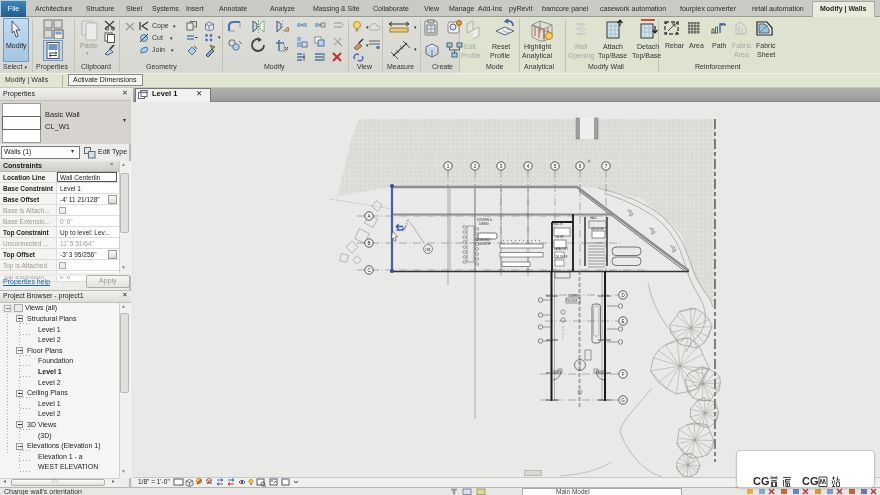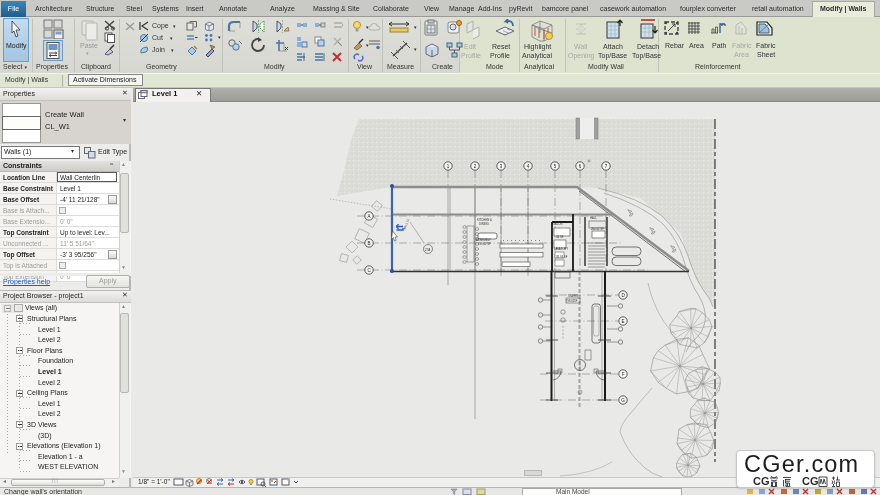--- a/index.html
+++ b/index.html
@@ -334,21 +334,21 @@
     <div style="position:absolute;left:62px;top:75px;width:1px;height:12px;background:#b0b2a4;"></div>
     <div style="position:absolute;left:68px;top:74px;width:75px;height:12px;background:#f4f4f0;border:1px solid #888;"></div>
     <div style="position:absolute;left:73px;top:76px;font-size:7px;color:#222;font-weight:400;white-space:nowrap;">Activate Dimensions</div>
     <div style="position:absolute;left:0;top:88px;width:131px;height:399px;background:#ececea;border-right:2px solid #b9b9b5;"></div>
     <div style="position:absolute;left:0;top:88px;width:131px;height:13px;background:linear-gradient(#f2f1ef,#dddcd8);border-bottom:1px solid #c0c0bc;"></div>
     <div style="position:absolute;left:3px;top:90px;font-size:7px;color:#222;font-weight:400;white-space:nowrap;">Properties</div>
     <div style="position:absolute;left:122px;top:89px;font-size:7px;color:#333;font-weight:400;white-space:nowrap;">✕</div>
     <div style="position:absolute;left:0;top:101px;width:131px;height:43px;background:#d7d4cf;"></div>
     <div style="position:absolute;left:2px;top:103px;width:39px;height:40px;background:#fff;border:1px solid #999;"></div>
     <div style="position:absolute;left:2px;top:116px;width:39px;height:14px;background:#fdfdfc;border:1px solid #666;"></div>
-    <div style="position:absolute;left:45px;top:111px;font-size:7.5px;color:#222;font-weight:400;white-space:nowrap;">Create Wall</div>
+    <div style="position:absolute;left:45px;top:111px;font-size:7.5px;color:#222;font-weight:400;white-space:nowrap;">Basic Wall</div>
     <div style="position:absolute;left:45px;top:123px;font-size:7.5px;color:#222;font-weight:400;white-space:nowrap;">CL_W1</div>
     <div style="position:absolute;left:123px;top:117px;font-size:6px;color:#333;font-weight:400;white-space:nowrap;">▾</div>
     <div style="position:absolute;left:1px;top:146px;width:79px;height:13px;background:#fff;border:1px solid #777;"></div>
     <div style="position:absolute;left:4px;top:148px;font-size:7px;color:#222;font-weight:400;white-space:nowrap;">Walls (1)</div>
     <div style="position:absolute;left:71px;top:148px;font-size:6px;color:#333;font-weight:400;white-space:nowrap;">▾</div>
     <svg style="position:absolute;left:84px;top:147px" width="12" height="12" viewBox="0 0 12 12">
       <rect x="0.5" y="0.5" width="6" height="6" fill="#e8e8e4" stroke="#667"></rect>
       <rect x="4.5" y="4.5" width="6.5" height="6.5" fill="#cfe0ef" stroke="#667"></rect>
     </svg>
     <div style="position:absolute;left:98px;top:148px;font-size:7px;color:#222;font-weight:400;white-space:nowrap;">Edit Type</div>
@@ -718,21 +718,20 @@
       <rect x="48" y="1" width="6" height="5" fill="#6888b8"></rect>
       <path d="M58 1 l5 5 M63 1 l-5 5" stroke="#c03030" stroke-width="1.4"></path>
       <rect x="70" y="1" width="6" height="5" fill="#c8a030"></rect>
       <rect x="82" y="1" width="6" height="5" fill="#8898b8"></rect>
       <path d="M92 1 l5 5 M97 1 l-5 5" stroke="#c03030" stroke-width="1.4"></path>
       <rect x="104" y="1" width="6" height="5" fill="#b86838"></rect>
       <rect x="116" y="1" width="6" height="5" fill="#6878a8"></rect>
       <path d="M126 1 l5 5 M131 1 l-5 5" stroke="#c03030" stroke-width="1.4"></path>
     </svg>
     <div style="position:absolute;left:736px;top:450px;width:139px;height:38px;background:#fff;border:1px solid #c8c8c8;border-radius:4px;box-shadow:0 1px 2px rgba(0,0,0,0.15);z-index:50;"></div>
-    <div style="position:absolute;left:744px;top:451px;font-size:23.5px;color:#1d1d1d;font-weight:400;white-space:nowrap;z-index:51;letter-spacing:1.2px;">CGer.com</div>
     <div style="position:absolute;left:753px;top:475px;z-index:51;font-size:11px;color:#2a2a2a;font-weight:700;">CG</div>
     <svg style="position:absolute;left:768px;top:476px;z-index:51" width="26" height="12" viewBox="0 0 26 12">
       <g transform="translate(1,0)">
         <path d="M1 2 H9 M2 0.5 L5 2 M8 0.5 L5 2 M2 4 Q5 5.5 8 4 M2.5 6 H7.5 V10.5 H2.5 Z M3.5 6 V10.5 M6.5 6 V10.5 M2 10.5 L3.5 9 M8 10.5 L6.5 9" stroke="#333" fill="none" stroke-width="0.9"></path>
       </g>
       <g transform="translate(14,0)">
         <path d="M1 1.5 H9 M1.5 4 L1.5 10.5 M3 3.5 H8.5 M3.5 3.5 V7 M3 5.2 H8 M4 7 H7.5 V10.5 H4 Z M5.5 7 V10.5 M3 10.5 L4 9.5 M8.5 10.5 L7.5 9.5" stroke="#333" fill="none" stroke-width="0.9"></path>
       </g>
     </svg>
     <div style="position:absolute;left:802px;top:475px;z-index:51;font-size:11px;color:#2a2a2a;font-weight:700;">CG</div>

